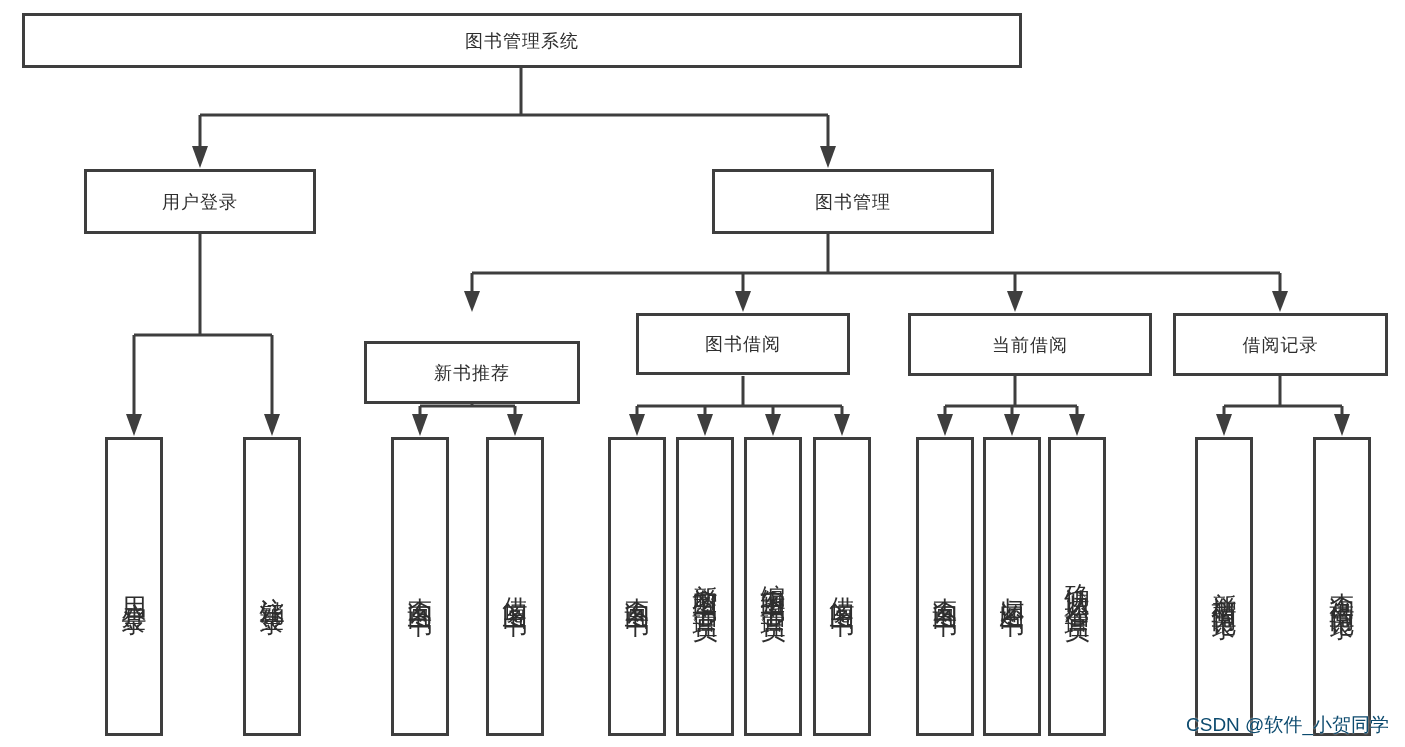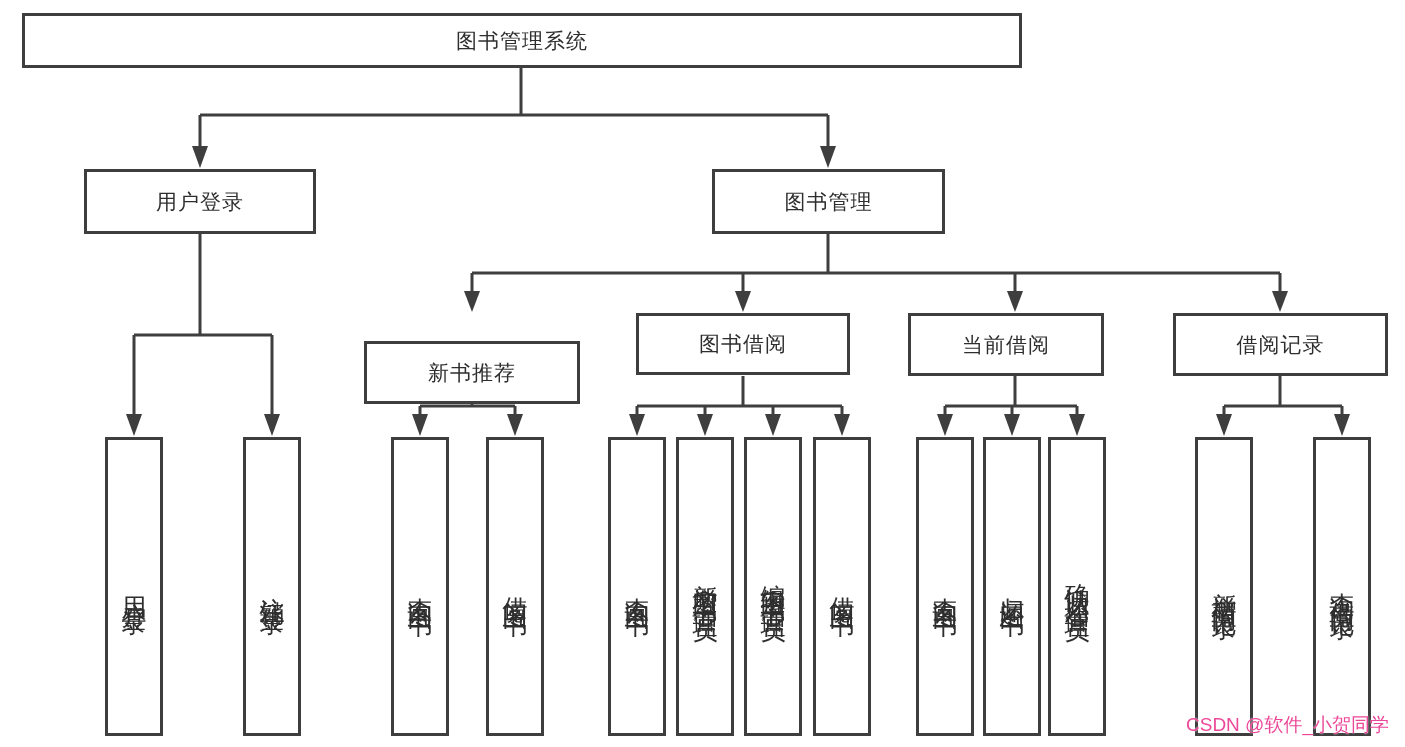--- a/index.html
+++ b/index.html
@@ -16,36 +16,36 @@
     position: absolute;
     box-sizing: border-box;
     border: 3px solid #3e3e3e;
     background: #ffffff;
     display: flex;
     align-items: center;
     justify-content: center;
     color: #2e2e2e;
     z-index: 2;
   }
-  .hlabel { font-size: 21px; letter-spacing: 1px; white-space: nowrap; }
+  .hlabel { font-size: 18px; letter-spacing: 1px; white-space: nowrap; }
   .leaf { width: 58px; height: 299px; top: 437px; }
   .leaf .vlabel {
     writing-mode: vertical-lr;
     text-orientation: mixed;
     font-size: 25px;
     letter-spacing: 5px;
     line-height: 1;
     white-space: nowrap;
   }
   .watermark {
     position: absolute;
     left: 1186px;
     top: 712px;
     font-size: 19px;
-    color: #ec4899;
+    color: #0c4a6e;
     text-shadow: 0 0 2px #ffffff;
     white-space: nowrap;
     z-index: 3;
   }
 </style>
 </head>
 <body>
 
 <div class="canvas">
 
@@ -92,31 +92,31 @@
     </g>
   </svg>
 
   <div class="node" style="left:22px; top:13px; width:1000px; height:55px;">
     <span class="hlabel">图书管理系统</span>
   </div>
 
   <div class="node" style="left:84px; top:169px; width:232px; height:65px;">
     <span class="hlabel">用户登录</span>
   </div>
-  <div class="node" style="left:712px; top:169px; width:233px; height:65px;">
+  <div class="node" style="left:712px; top:169px; width:282px; height:65px;">
     <span class="hlabel">图书管理</span>
   </div>
 
   <div class="node" style="left:364px; top:313px; width:216px; height:63px;margin-top:28px;">
     <span class="hlabel">新书推荐</span>
   </div>
   <div class="node" style="left:636px; top:313px; width:214px; height:62px;">
     <span class="hlabel">图书借阅</span>
   </div>
-  <div class="node" style="left:908px; top:313px; width:196px; height:63px;">
+  <div class="node" style="left:908px; top:313px; width:244px; height:63px;">
     <span class="hlabel">当前借阅</span>
   </div>
   <div class="node" style="left:1173px; top:313px; width:215px; height:63px;">
     <span class="hlabel">借阅记录</span>
   </div>
 
   <div class="node leaf" style="left:105px;">
     <span class="vlabel">用户登录</span>
   </div>
   <div class="node leaf" style="left:243px;">

